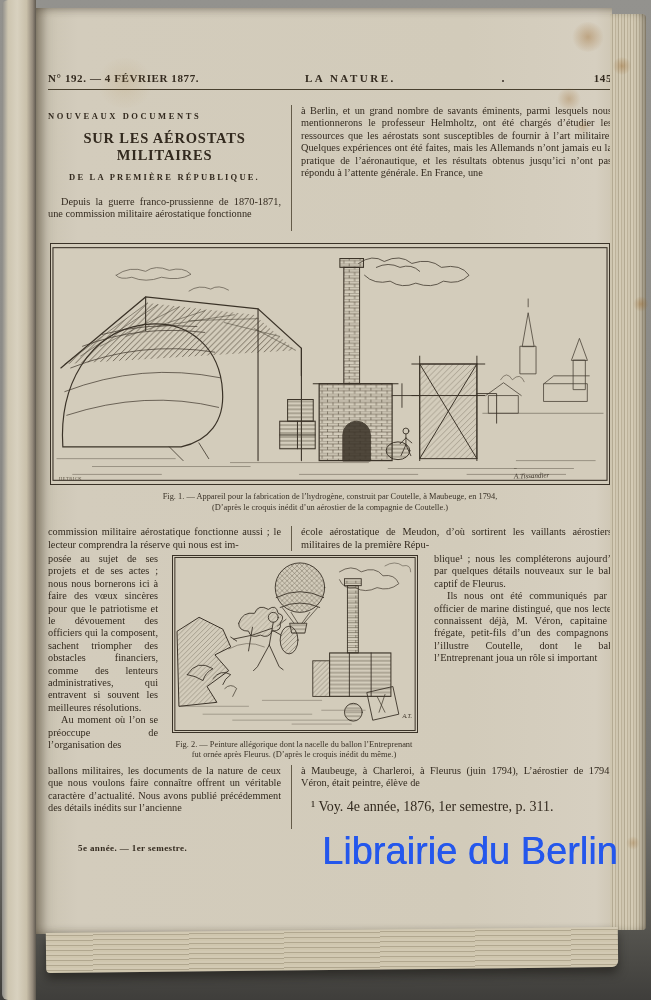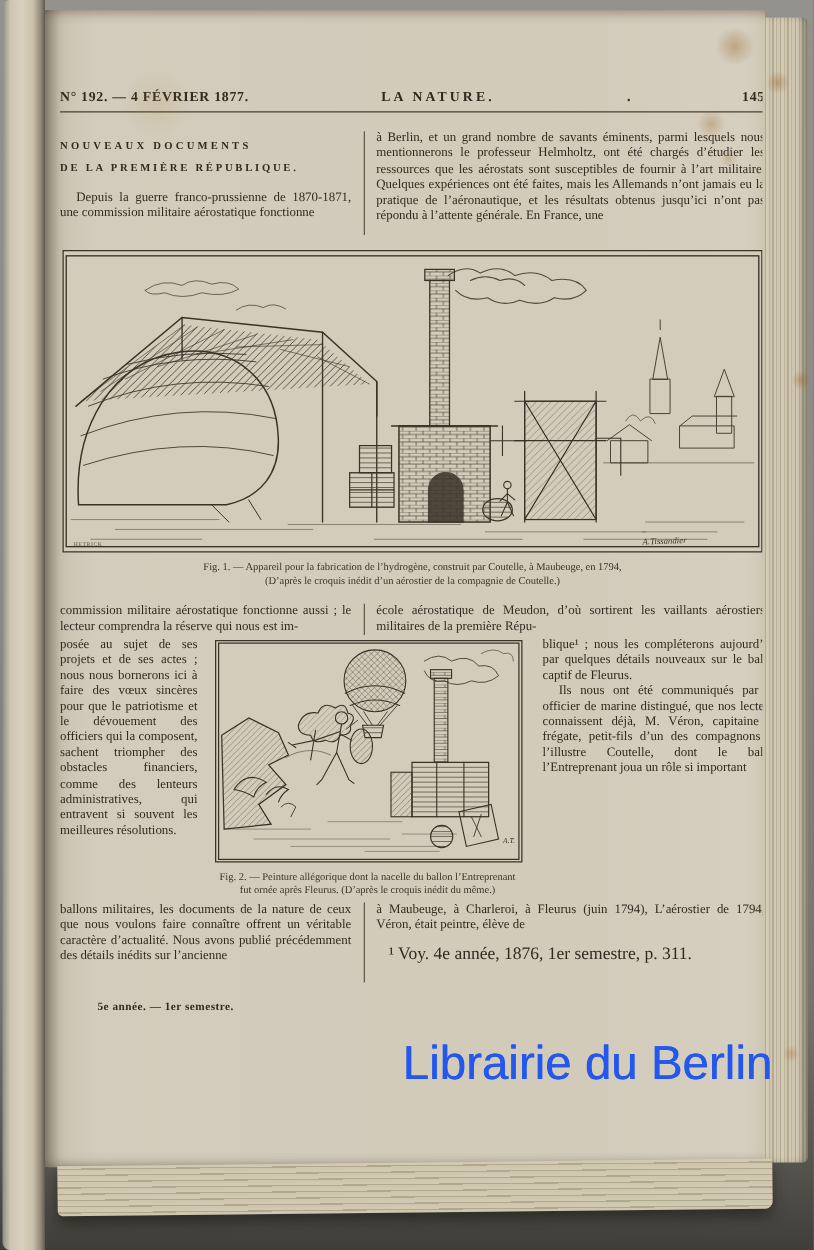--- a/index.html
+++ b/index.html
@@ -26,21 +26,21 @@
   .masthead .issue{flex:0 0 auto;}
   .masthead .journal{flex:1;text-align:center;letter-spacing:2.5px;}
   .masthead .pageno{flex:0 0 auto;margin-left:auto;}
   .speck{display:inline-block;width:2px;height:2px;border-radius:50%;background:#3a3128;margin:0 90px 2px 0;}
   .head-rule{border-bottom:1.3px solid #48402f;margin-top:5px;}
   .grid2{display:grid;grid-template-columns:233px 321px;column-gap:10px;}
   .rcol{border-left:1px solid rgba(72,62,45,.8);padding-left:9px;}
   .top-section{margin-top:15px;}
   .kicker{font-weight:bold;font-size:8.5px;letter-spacing:2.6px;margin-top:6px;}
   .title{text-align:center;font-weight:bold;font-size:14.5px;letter-spacing:.8px;margin-top:9px;}
-  .subtitle{text-align:left;font-weight:bold;font-size:8.5px;letter-spacing:2.2px;margin-top:8px;}
+  .subtitle{text-align:center;font-weight:bold;font-size:8.5px;letter-spacing:2.2px;margin-top:8px;}
   .body-txt{font-size:10.3px;line-height:12.4px;text-align:justify;}
   .indent{text-indent:13px;}
   .intro-left{margin-top:14px;}
   
   .fig1{margin:12px 0 0 2px;width:558px;border:1.2px solid #3a3227;background:#d3ccbb;position:relative;}
   .fig1 svg{display:block;width:100%;height:240px;}
   .engraver{position:absolute;left:8px;bottom:3px;font-size:4.5px;letter-spacing:.5px;color:#5a5142;}
   .sig1{position:absolute;right:60px;bottom:4px;font-size:7px;font-style:italic;color:#3a3227;transform:rotate(-2deg);}
   .caption{text-align:center;font-size:8.4px;line-height:10.5px;color:#3a3227;margin-top:7px;}
   
@@ -70,20 +70,21 @@
         <span class="issue">N° 192. — 4 FÉVRIER 1877.</span>
         <span class="journal">LA NATURE.</span>
         <span class="speck"></span>
         <span class="pageno">145</span>
       </div>
       <div class="head-rule"></div>
 
       <div class="grid2 top-section">
         <div>
           <div class="kicker">NOUVEAUX DOCUMENTS</div>
+          <div class="title">SUR LES AÉROSTATS MILITAIRES</div>
           <div class="subtitle">DE LA PREMIÈRE RÉPUBLIQUE.</div>
           <p class="body-txt indent intro-left">Depuis la guerre franco-prussienne de 1870-1871, une commission militaire aérostatique fonctionne</p>
         </div>
         <div class="rcol">
           <p class="body-txt" style="margin:0">à Berlin, et un grand nombre de savants éminents, parmi lesquels nous mentionnerons le professeur Helmholtz, ont été chargés d’étudier les ressources que les aérostats sont susceptibles de fournir à l’art militaire. Quelques expériences ont été faites, mais les Allemands n’ont jamais eu la pratique de l’aéronautique, et les résultats obtenus jusqu’ici n’ont pas répondu à l’attente générale. En France, une</p>
         </div>
       </div>
 
       <figure class="fig1" style="margin-top:12px">
         <svg viewBox="0 0 566 240">
@@ -163,20 +164,21 @@
       </div>
 
       <div class="grid2 wide-row">
         <p class="body-txt" style="margin:0">commission militaire aérostatique fonctionne aussi ; le lecteur comprendra la réserve qui nous est im-</p>
         <p class="body-txt rcol" style="margin:0">école aérostatique de Meudon, d’où sortirent les vaillants aérostiers militaires de la première Répu-</p>
       </div>
 
       <div class="grid3">
         <div>
           <p class="body-txt" style="margin:0">posée au sujet de ses projets et de ses actes ; nous nous bornerons ici à faire des vœux sincères pour que le patriotisme et le dévouement des officiers qui la composent, sachent triompher des obstacles financiers, comme des lenteurs administratives, qui entravent si souvent les meilleures résolutions.</p>
+          <p class="body-txt indent" style="margin:0">Au moment où l’on se préoccupe de l’organisation des</p>
         </div>
         <div class="fig2wrap">
           <figure class="fig2" style="margin:2px 0 0 0">
             <svg viewBox="0 0 246 178">
               <defs>
                 <pattern id="p2h" width="5" height="5" patternUnits="userSpaceOnUse">
                     <path d="M0 5 L5 0" stroke="#473e2f" stroke-width="0.6"></path>
                   </pattern>
                 <pattern id="p2n" width="5" height="5" patternUnits="userSpaceOnUse">
                     <path d="M0 0 L5 5 M5 0 L0 5" stroke="#473e2f" stroke-width="0.5"></path>

